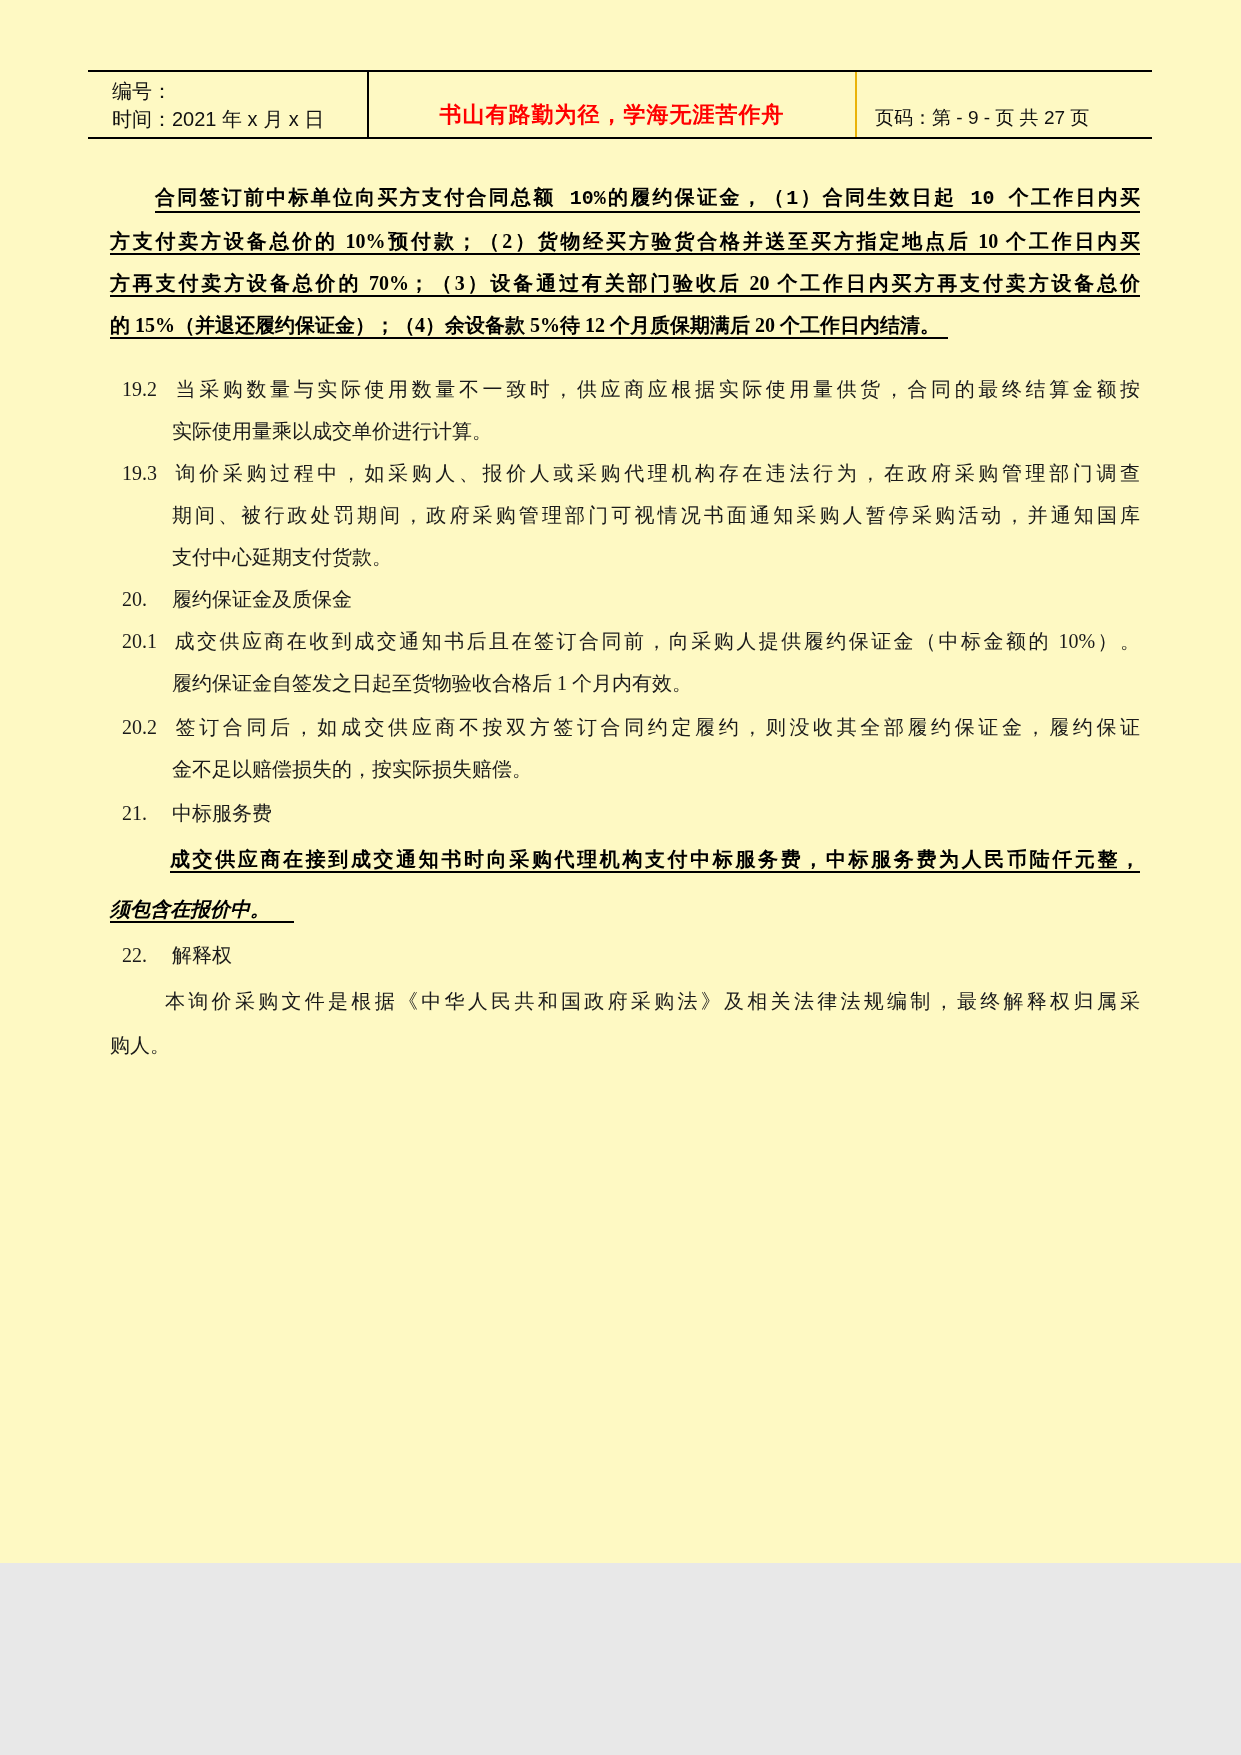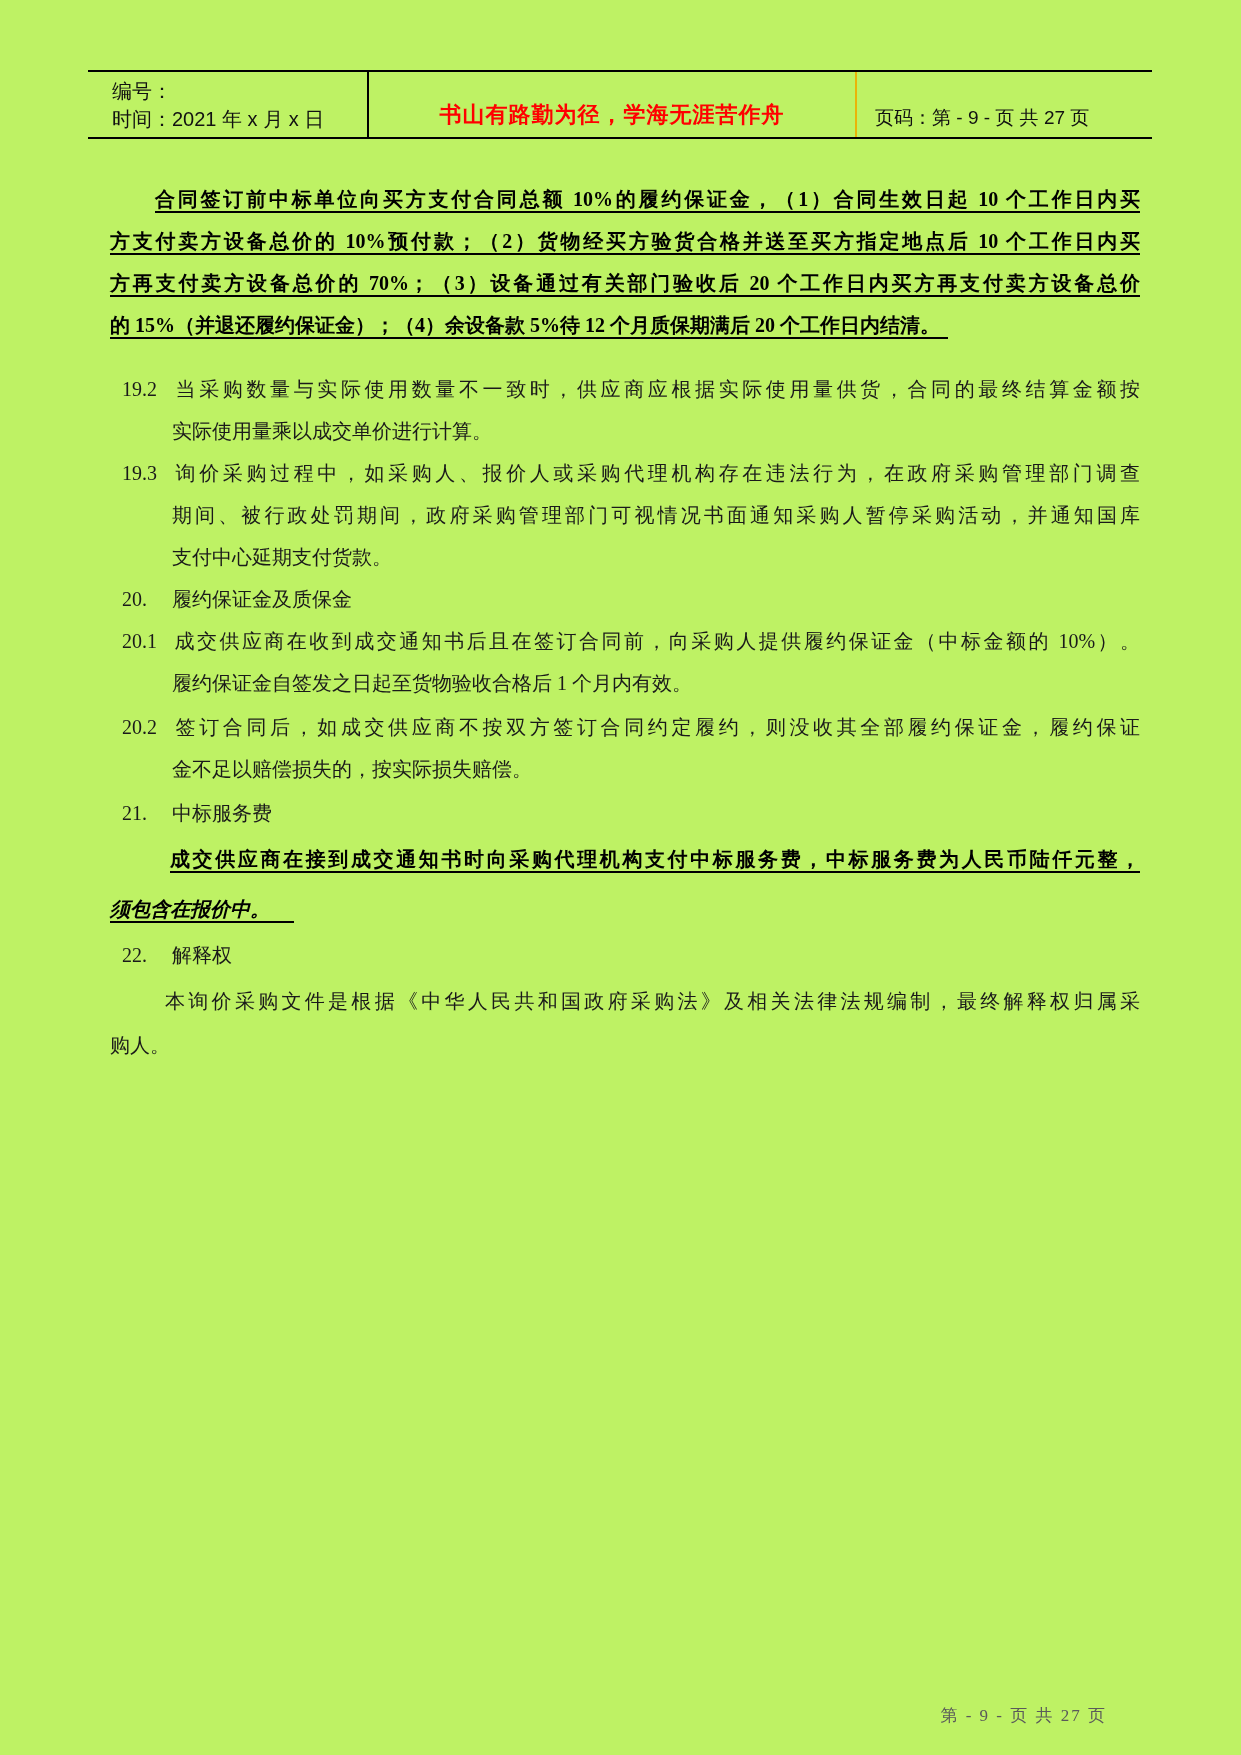--- a/index.html
+++ b/index.html
@@ -1,19 +1,19 @@
 <!DOCTYPE html>
 <html><head>
 <meta charset="utf-8">
 <style>
   html,body{margin:0;padding:0;background:#e8e8e8;}
   .page{
     position:relative;
-    width:1241px;height:1755px;
-    background:#bef264;
+    width:1241px;height:1563px;
+    background:#fef9c3;
     font-family:"Liberation Serif","DejaVu Serif",serif;
     color:#1a1a1a;
     overflow:hidden;
   }
   
   .header{
     position:absolute;left:88px;top:70px;width:1064px;height:69px;
     border-top:2px solid #000;border-bottom:2px solid #000;
     display:flex;box-sizing:border-box;
   }
@@ -29,21 +29,21 @@
   
   .line{
     position:absolute;left:110px;width:1030px;box-sizing:border-box;
     font-size:20px;line-height:30px;color:#1a1a1a;white-space:normal;
   }
   .j{text-align:justify;text-align-last:justify;}
   .bold{font-weight:bold;color:#000;}
   .u{border-bottom:2px solid #000;padding-bottom:1px;}
   .ext8{padding-right:8px;}
   .ext24{padding-right:24px;font-style:italic;}
-  .ind45{padding-left:45px;}
+  .ind45{padding-left:45px;font-family:Liberation Mono, monospace;}
   .ind55{padding-left:55px;}
   .ind60{padding-left:60px;}
   .hang{padding-left:62px;}
   .item{padding-left:12px;}
   .num{display:inline-block;min-width:50px;}
   
   .footer{
     position:absolute;top:1704px;right:134px;
     font-size:17px;letter-spacing:2px;color:#5a5a5a;
     font-family:"Liberation Serif","DejaVu Serif",serif;

